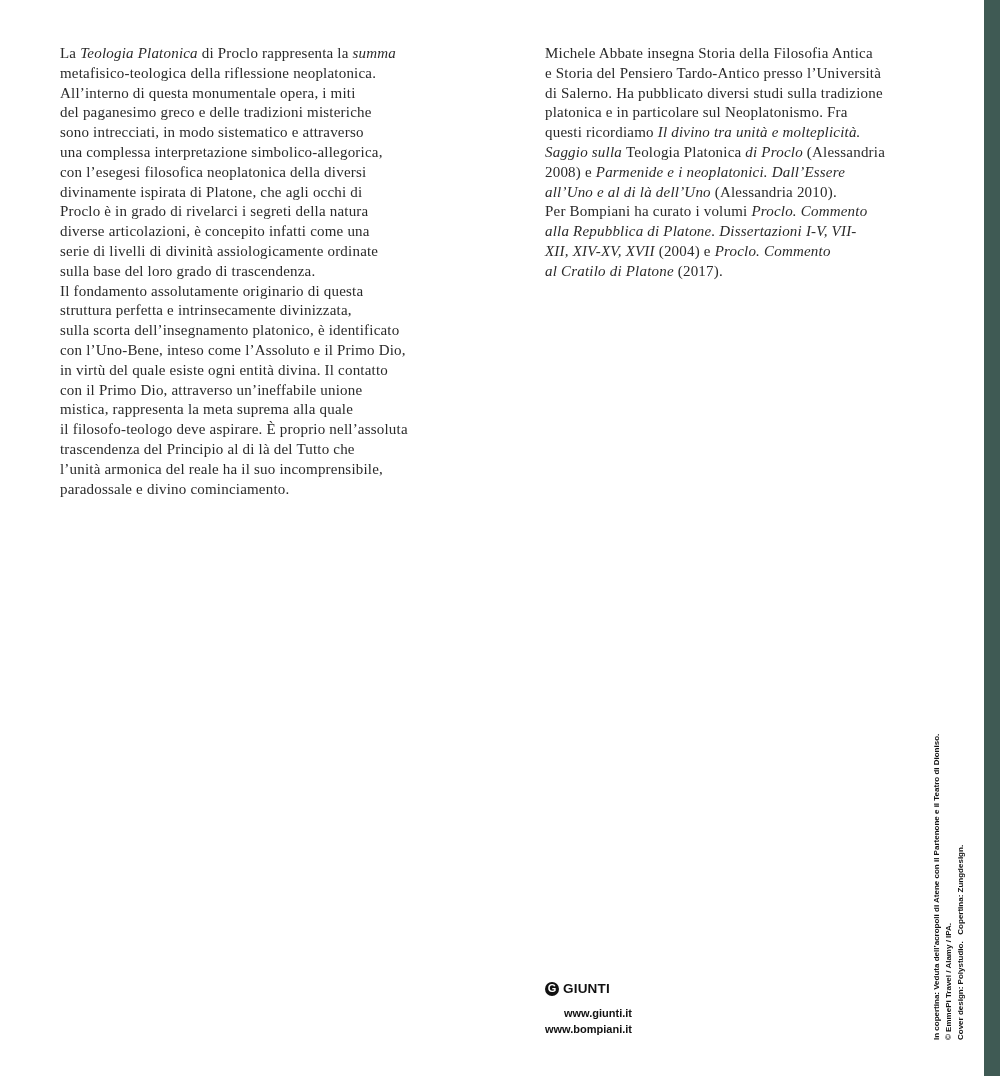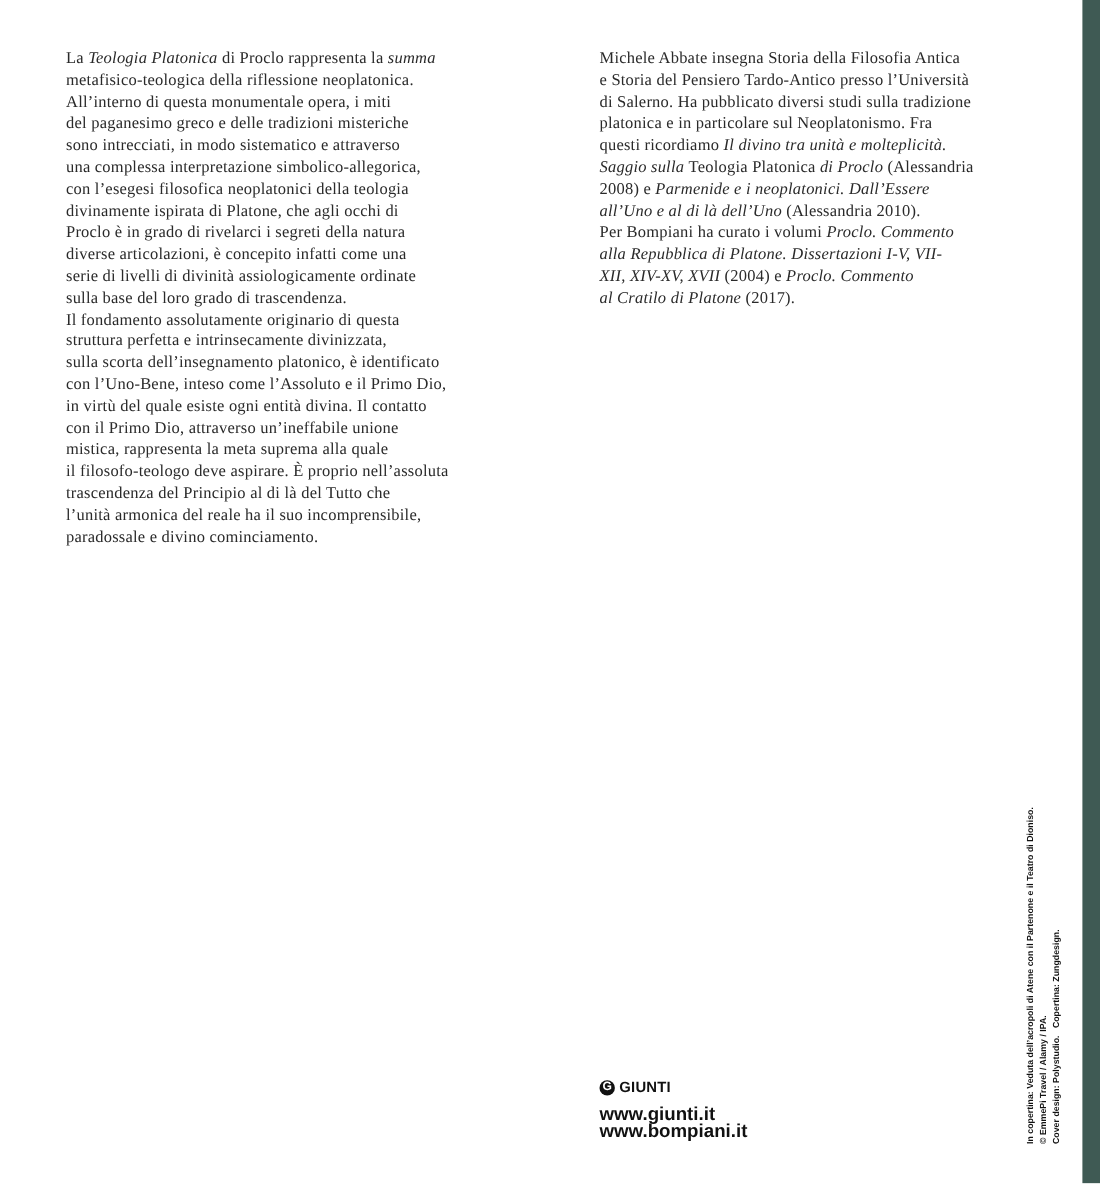--- a/index.html
+++ b/index.html
@@ -78,38 +78,39 @@
     line-height: 1;
   }
   .brand-name {
     font-size: 13.5px;
     font-weight: 700;
     letter-spacing: 0.2px;
     text-align: right;
   }
   .urls {
     margin-top: 9px;
-    font-size: 17px;
+    font-size: 11px;
     font-weight: 700;
     line-height: 16px;
+    text-align: right;
   }
 </style>
 </head>
 <body>
 
 <div class="page">
 
   <div class="col col-left">
       <div class="line"><span>La </span><span class="it">Teologia Platonica</span><span> di Proclo rappresenta la </span><span class="it">summa</span></div>
       <div class="line"><span>metafisico-teologica della riflessione neoplatonica.</span></div>
       <div class="line"><span>All’interno di questa monumentale opera, i miti</span></div>
       <div class="line"><span>del paganesimo greco e delle tradizioni misteriche</span></div>
       <div class="line"><span>sono intrecciati, in modo sistematico e attraverso</span></div>
       <div class="line"><span>una complessa interpretazione simbolico-allegorica,</span></div>
-      <div class="line"><span>con l’esegesi filosofica neoplatonici della teologia</span></div>
+      <div class="line"><span>con l’esegesi filosofica neoplatonica della diversi</span></div>
       <div class="line"><span>divinamente ispirata di Platone, che agli occhi di</span></div>
       <div class="line"><span>Proclo è in grado di rivelarci i segreti della natura</span></div>
       <div class="line"><span>diverse articolazioni, è concepito infatti come una</span></div>
       <div class="line"><span>serie di livelli di divinità assiologicamente ordinate</span></div>
       <div class="line"><span>sulla base del loro grado di trascendenza.</span></div>
       <div class="line"><span>Il fondamento assolutamente originario di questa</span></div>
       <div class="line"><span>struttura perfetta e intrinsecamente divinizzata,</span></div>
       <div class="line"><span>sulla scorta dell’insegnamento platonico, è identificato</span></div>
       <div class="line"><span>con l’Uno-Bene, inteso come l’Assoluto e il Primo Dio,</span></div>
       <div class="line"><span>in virtù del quale esiste ogni entità divina. Il contatto</span></div>

